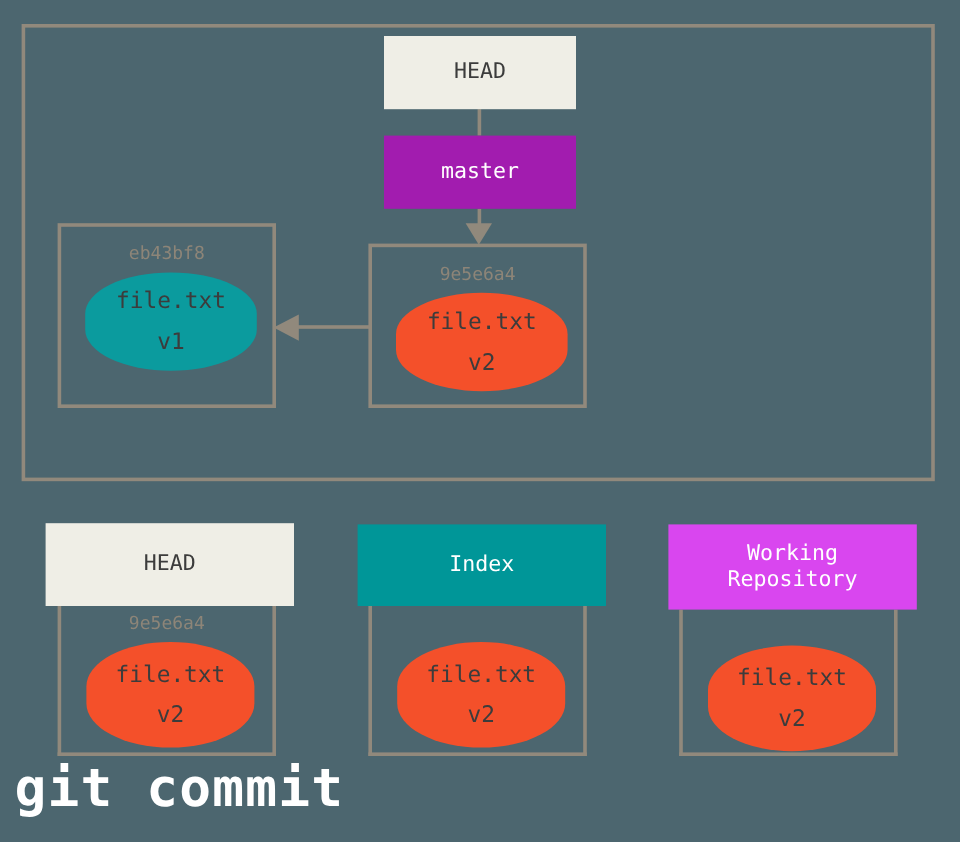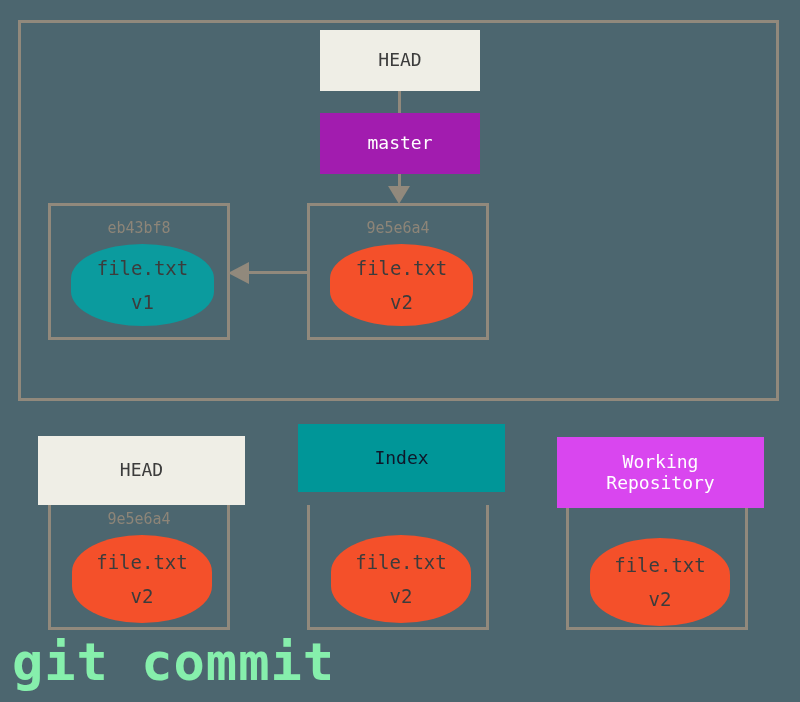--- a/index.html
+++ b/index.html
@@ -58,38 +58,38 @@
     background: #a21caf;
     color: #ffffff;
   }
   .box-head-bottom {
     left: 38px; top: 436px;
     width: 207px; height: 69px;
     background: #efeee6;
     color: #3c3c3c;
   }
   .box-index {
-    left: 298px; top: 424px;
+    left: 298px; top: 437px;
     width: 207px; height: 68px;
     background: #009698;
-    color: #0f172a;
+    color: #ffffff;
   }
   .box-workdir {
     left: 557px; top: 437px;
     width: 207px; height: 71px;
     background: #d946ef;
     color: #ffffff;
   }
 
   
   .container-box {
     border: 3px solid #91897c;
     background: transparent;
   }
-  .c-eb43bf8 { left: 48px;  top: 203px; width: 182px; height: 137px; }
+  .c-eb43bf8 { left: 48px;  top: 186px; width: 182px; height: 154px; }
   .c-9e5e6a4 { left: 307px; top: 203px; width: 182px; height: 137px; }
   .c-head-bottom { left: 48px;  top: 505px; width: 182px; height: 125px; border-top: none; }
   .c-index      { left: 307px; top: 505px; width: 182px; height: 125px; border-top: none; }
   .c-workdir    { left: 566px; top: 508px; width: 182px; height: 122px; border-top: none; }
 
   .hash-label {
     position: absolute;
     left: 0; right: 0;
     text-align: center;
     color: #8d8578;
@@ -149,22 +149,22 @@
     left: 228px; top: 262px;
     width: 0; height: 0;
     border-top: 11px solid transparent;
     border-bottom: 11px solid transparent;
     border-right: 21px solid #91897c;
   }
 
   
   .command-caption {
     left: 12px; top: 632px;
-    color: #86efac;
-    font-size: 52px;
+    color: #ffffff;
+    font-size: 44px;
     font-weight: bold;
     letter-spacing: 1px;
     white-space: nowrap;
     font-family: "DejaVu Sans Mono", "Liberation Mono", monospace;
   }
 </style>
 </head>
 <body>
 
 <div id="canvas">

